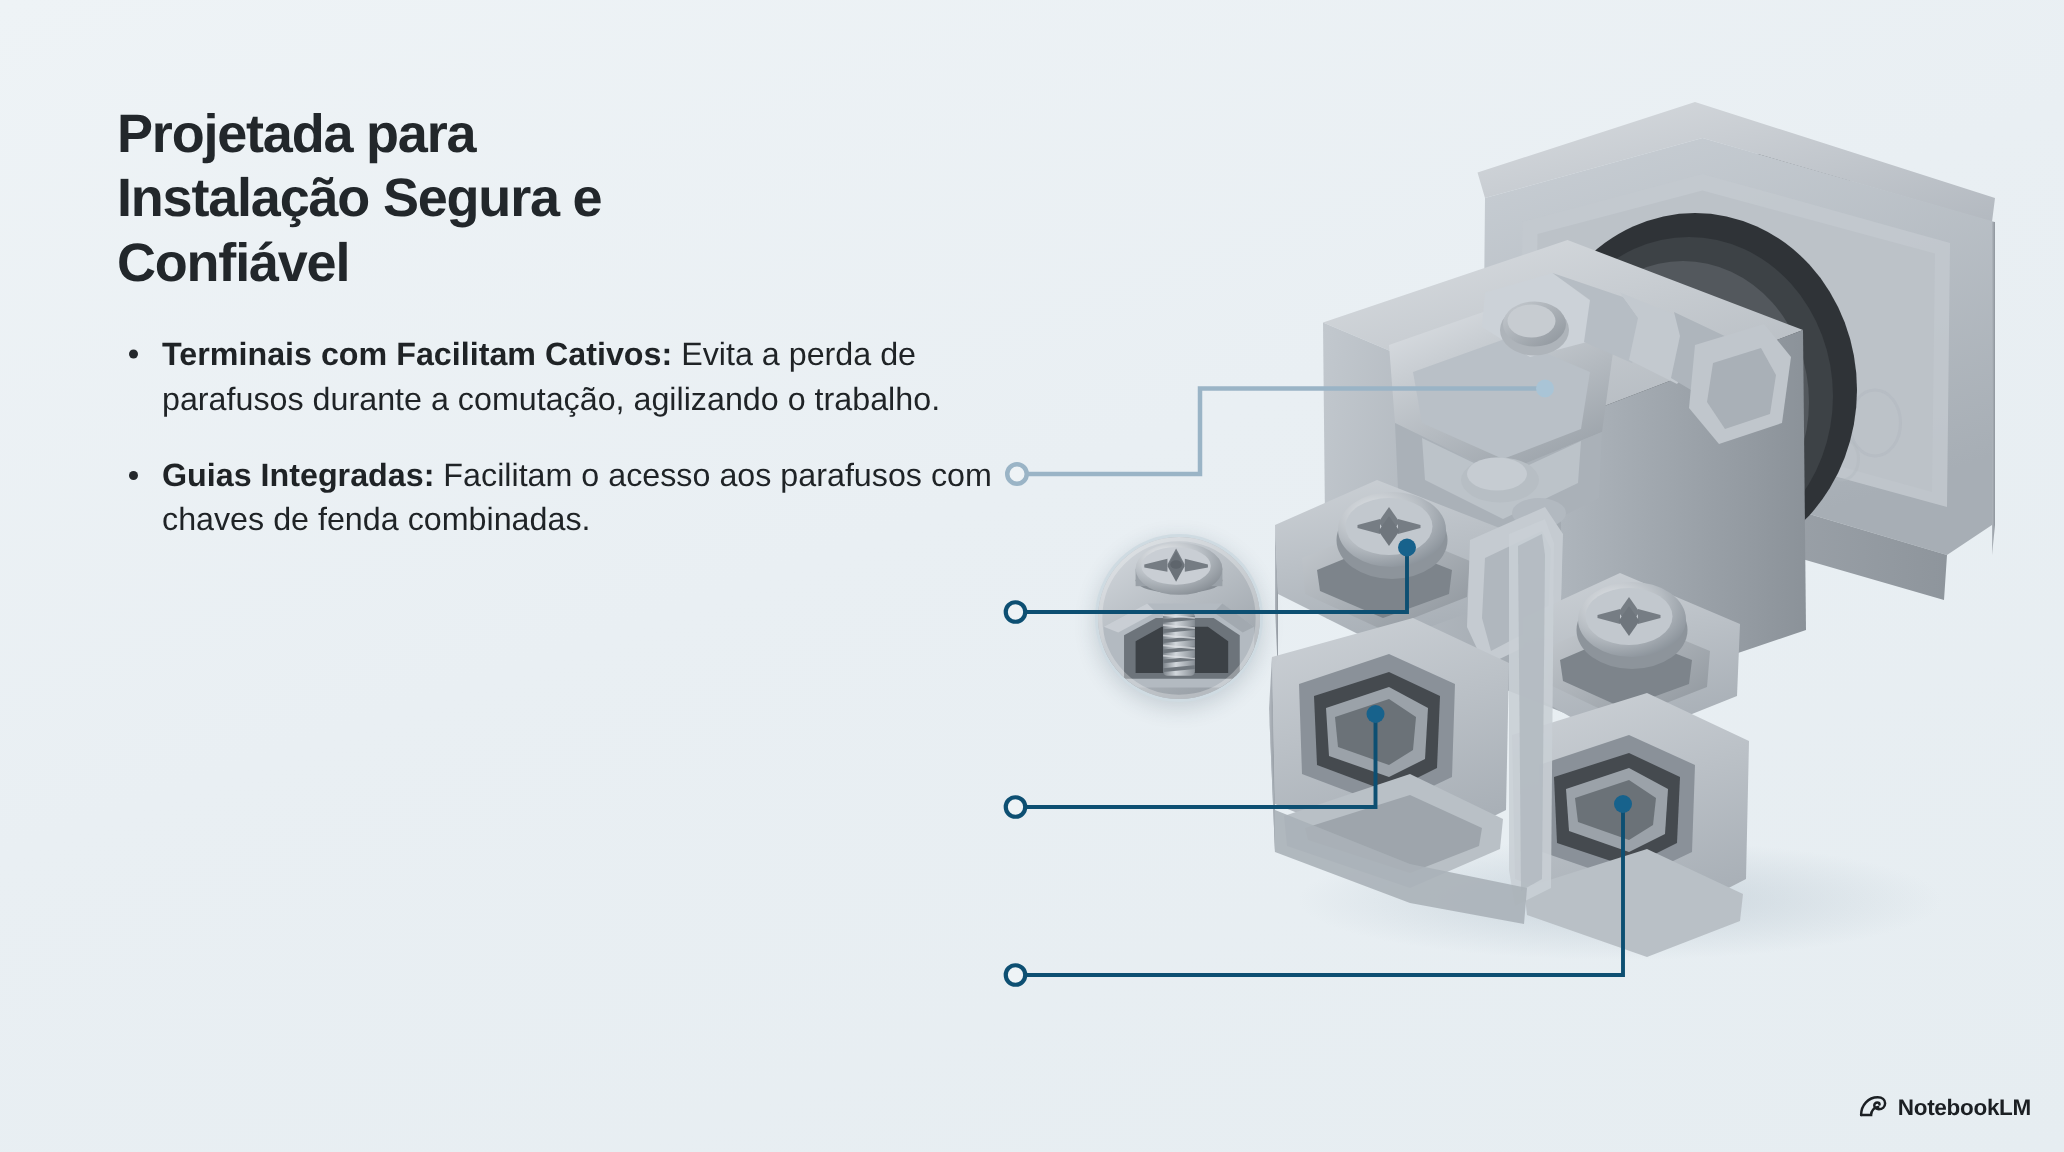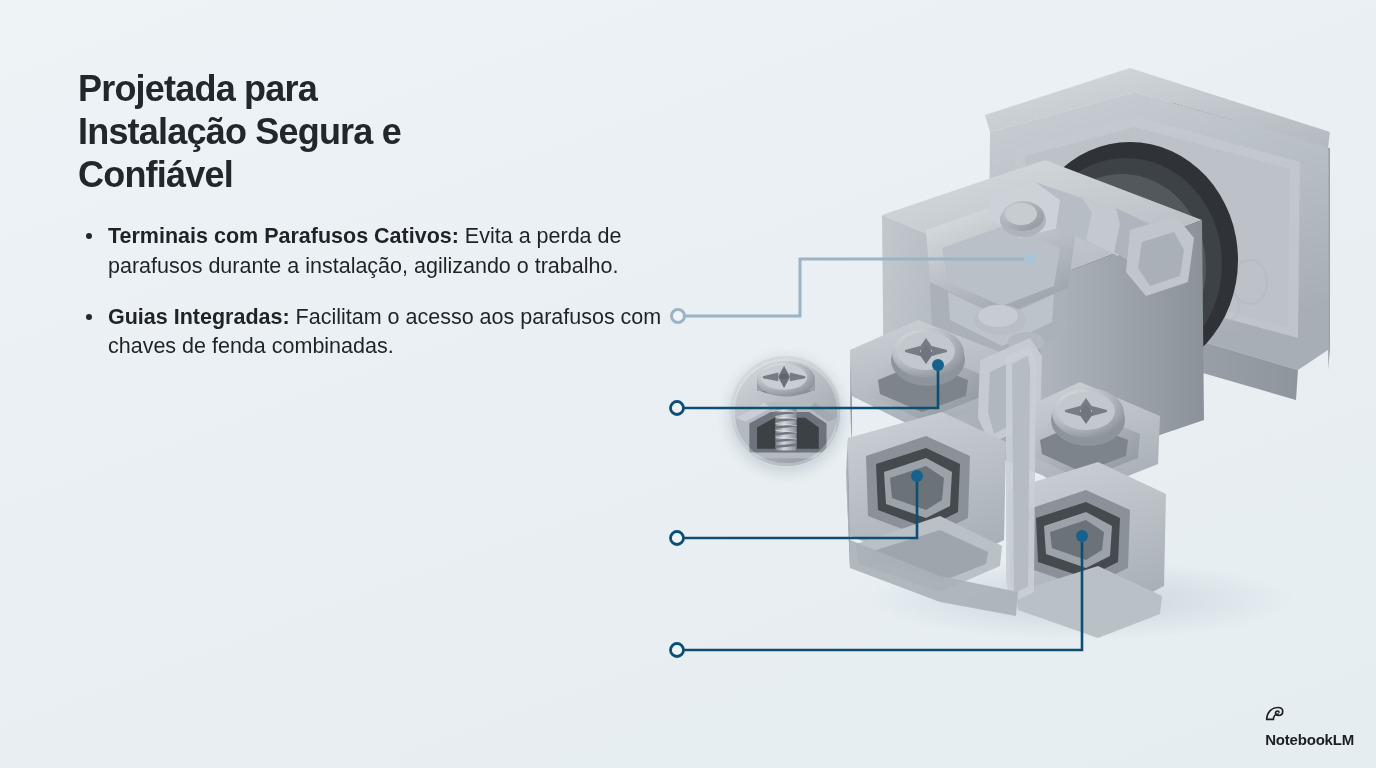--- a/index.html
+++ b/index.html
@@ -68,23 +68,22 @@
     box-shadow:0 4px 14px rgba(40,60,80,.18);
     background:#b9c2c8;
   }
   .mag-svg { width:100%; height:100%; display:block; }
 
   
   .watermark {
     position:absolute;
     right:22px; bottom:20px;
     display:flex;
-    align-items:flex-start;
+    align-items:center;
     gap:7px;
-    flex-direction:column;
   }
   .watermark .wm-text {
     font-size:15px;
     font-weight:600;
     color:#1b1f23;
     letter-spacing:-0.2px;
   }
 </style>
 </head>
 <body>
@@ -346,21 +345,21 @@
   </svg>
 
   <div class="content">
     <h1 class="title">Projetada para
 Instalação Segura e
 Confiável</h1>
 
     <ul class="bullets">
       <li class="bullet">
         <span class="dot"></span>
-        <b>Terminais com Parafusos Cativos:</b><span> Evita a perda de parafusos durante a instalação, agilizando o trabalho.</span>
+        <b>Terminais com Facilitam Cativos:</b><span> Evita a perda de parafusos durante a comutação, agilizando o trabalho.</span>
       </li>
       <li class="bullet">
         <span class="dot"></span>
         <b>Guias Integradas:</b><span> Facilitam o acesso aos parafusos com chaves de fenda combinadas.</span>
       </li>
     </ul>
   </div>
 
   <div class="watermark">
     <svg width="19" height="19" viewBox="0 0 24 24">

